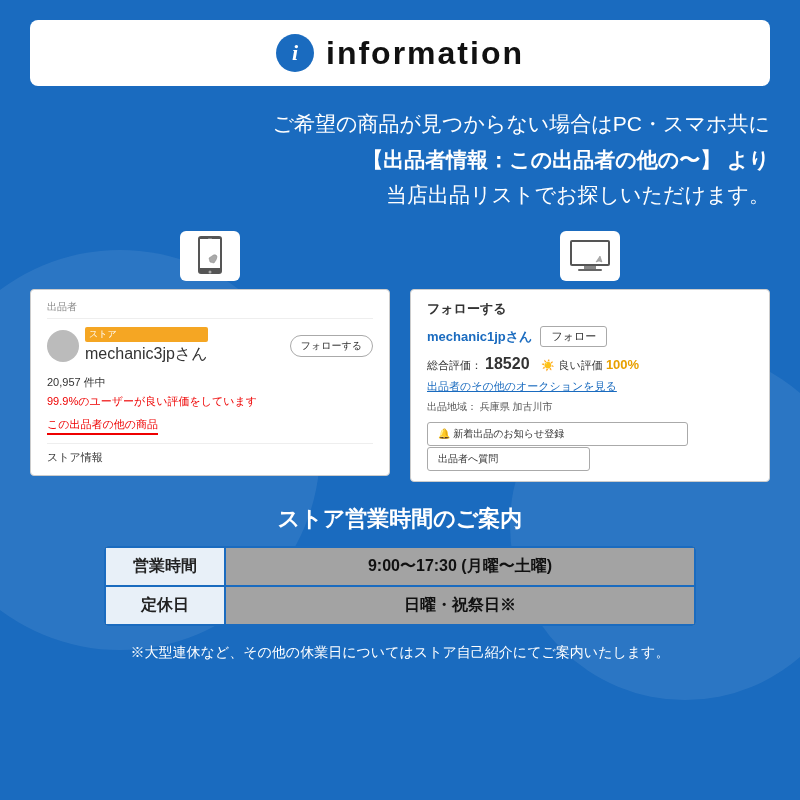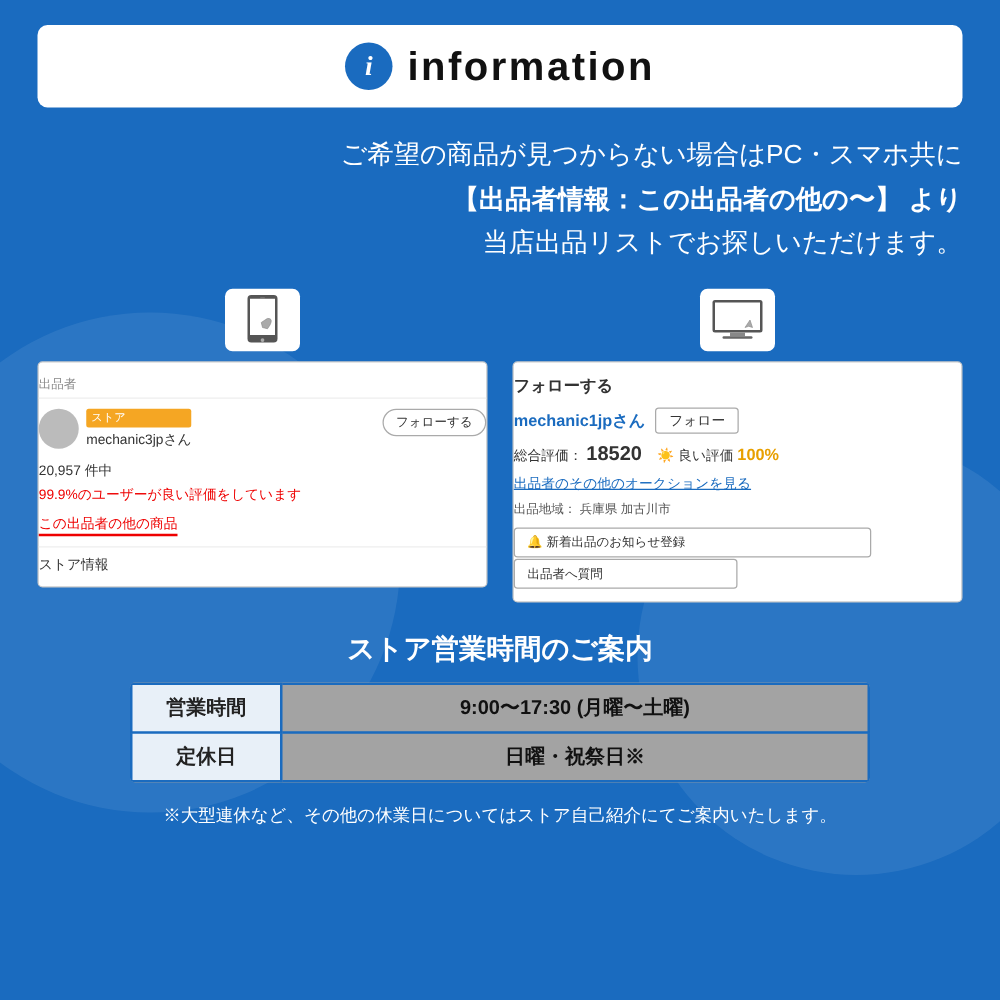--- a/index.html
+++ b/index.html
@@ -108,36 +108,36 @@
       justify-content: center;
       width: 60px;
       height: 50px;
     }
 
     .screenshot-card {
       background: white;
       border: 1px solid #ccc;
       border-radius: 4px;
       width: 100%;
-      padding: 10px 0;
+      padding: 10px 16px;
       font-size: 11px;
       color: #333;
     }
 
     
     .sc-left .section-label {
       font-size: 10px;
       color: #888;
       margin-bottom: 8px;
       border-bottom: 1px solid #eee;
       padding-bottom: 4px;
     }
     .sc-left .user-row {
       display: flex;
-      align-items: flex-start;
+      align-items: center;
       justify-content: space-between;
       margin-bottom: 10px;
     }
     .sc-left .avatar-area {
       display: flex;
       align-items: center;
       gap: 6px;
     }
     .sc-left .avatar {
       width: 32px;
@@ -148,21 +148,21 @@
     .sc-left .store-badge {
       background: #f5a623;
       color: white;
       font-size: 9px;
       padding: 1px 4px;
       border-radius: 2px;
       display: block;
       margin-bottom: 2px;
     }
     .sc-left .username {
-      font-size: 11px;
+      font-size: 16px;
     }
     .sc-left .follow-btn {
       border: 1px solid #aaa;
       border-radius: 12px;
       padding: 3px 10px;
       font-size: 10px;
       color: #333;
     }
     .sc-left .stats {
       color: #333;

